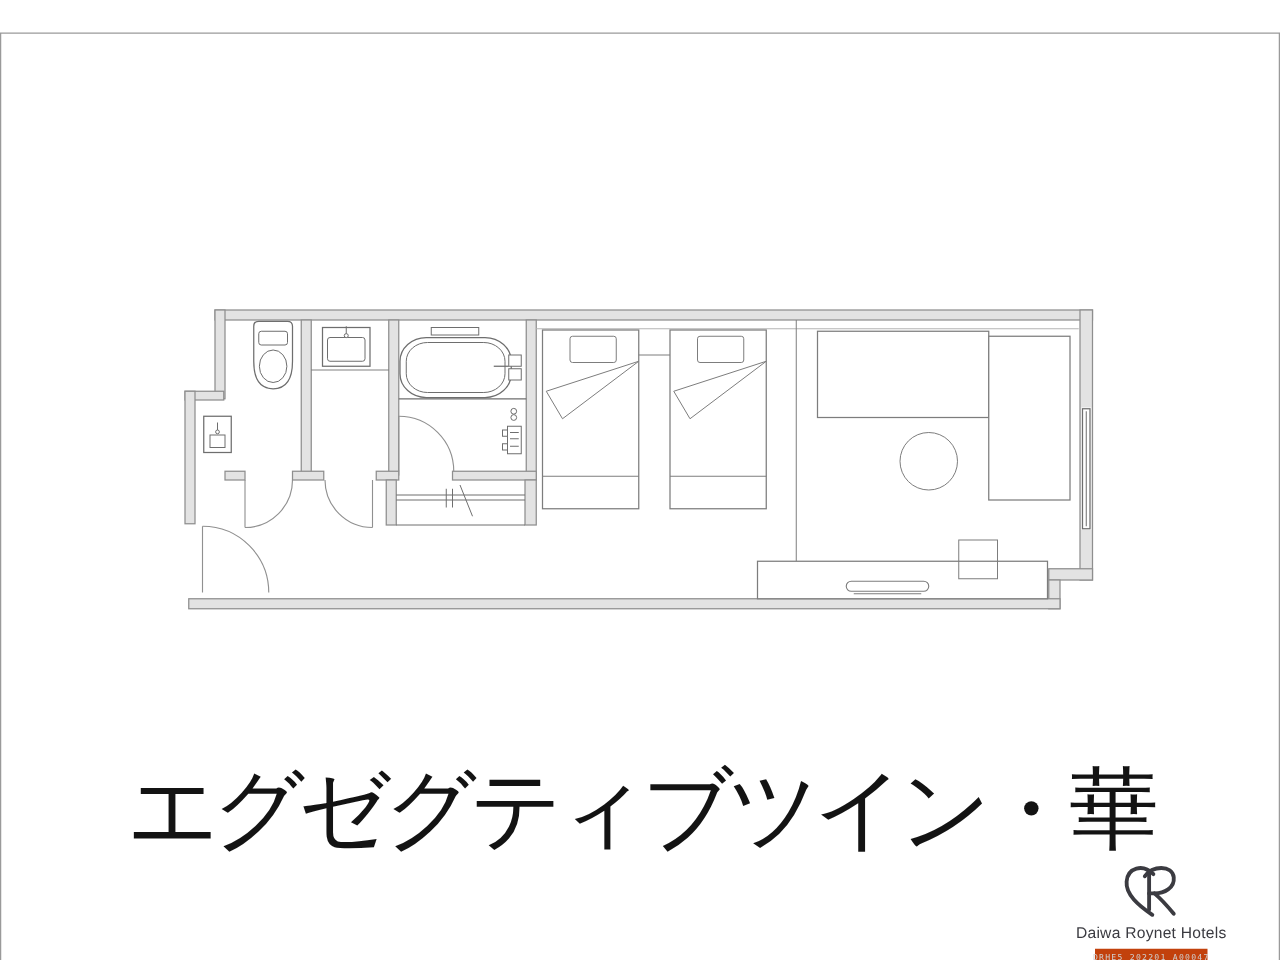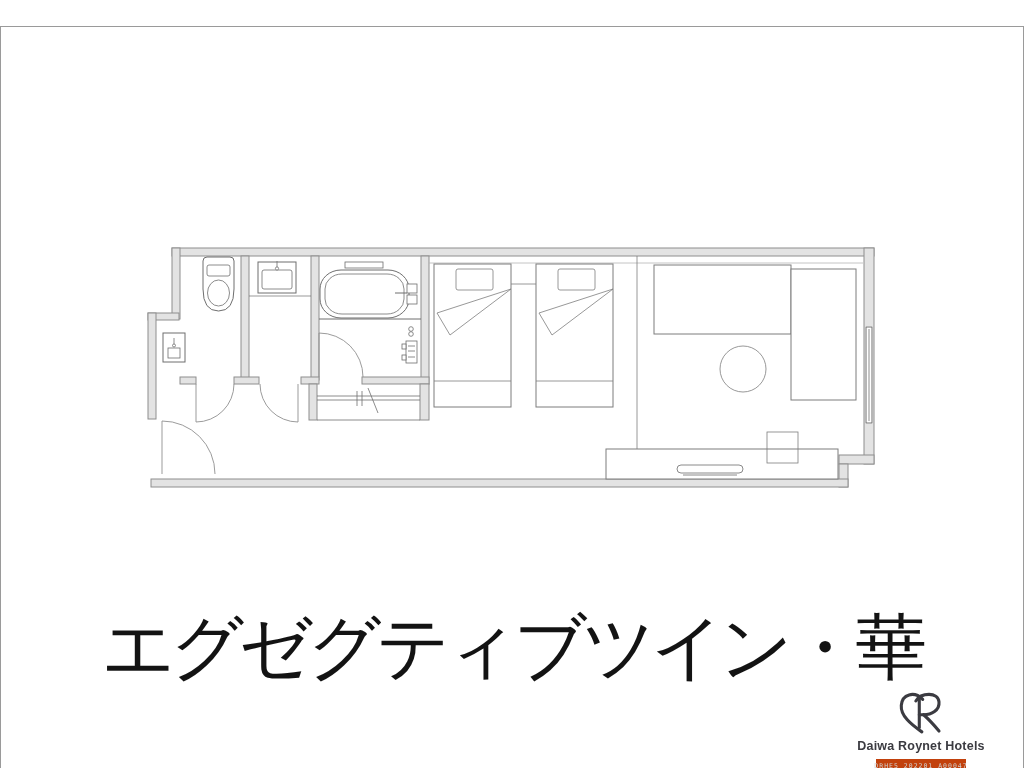--- a/index.html
+++ b/index.html
@@ -21,21 +21,21 @@
     font-size:72px;font-weight:400;color:#131313;
     letter-spacing:-0.07em;white-space:nowrap;
   }
   .logo-block{
     position:absolute;left:856px;top:662px;width:128px;
     display:flex;flex-direction:column;align-items:center;
   }
   .logo-mark{width:52px;height:48px;}
   .logo-text{
     margin-top:2px;
-    font-size:12.5px;font-weight:bold;color:#3b3b41;
+    font-size:12.5px;font-weight:normal;color:#3b3b41;
     letter-spacing:0.2px;white-space:nowrap;
   }
   .logo-code{
     margin-top:6px;width:90px;height:14px;
     background:#c2410c;
     display:flex;align-items:center;justify-content:center;
     font-family:"DejaVu Sans Mono","Liberation Mono",monospace;
     font-size:6.5px;color:#d0d0d0;letter-spacing:1px;
   }
 </style>

